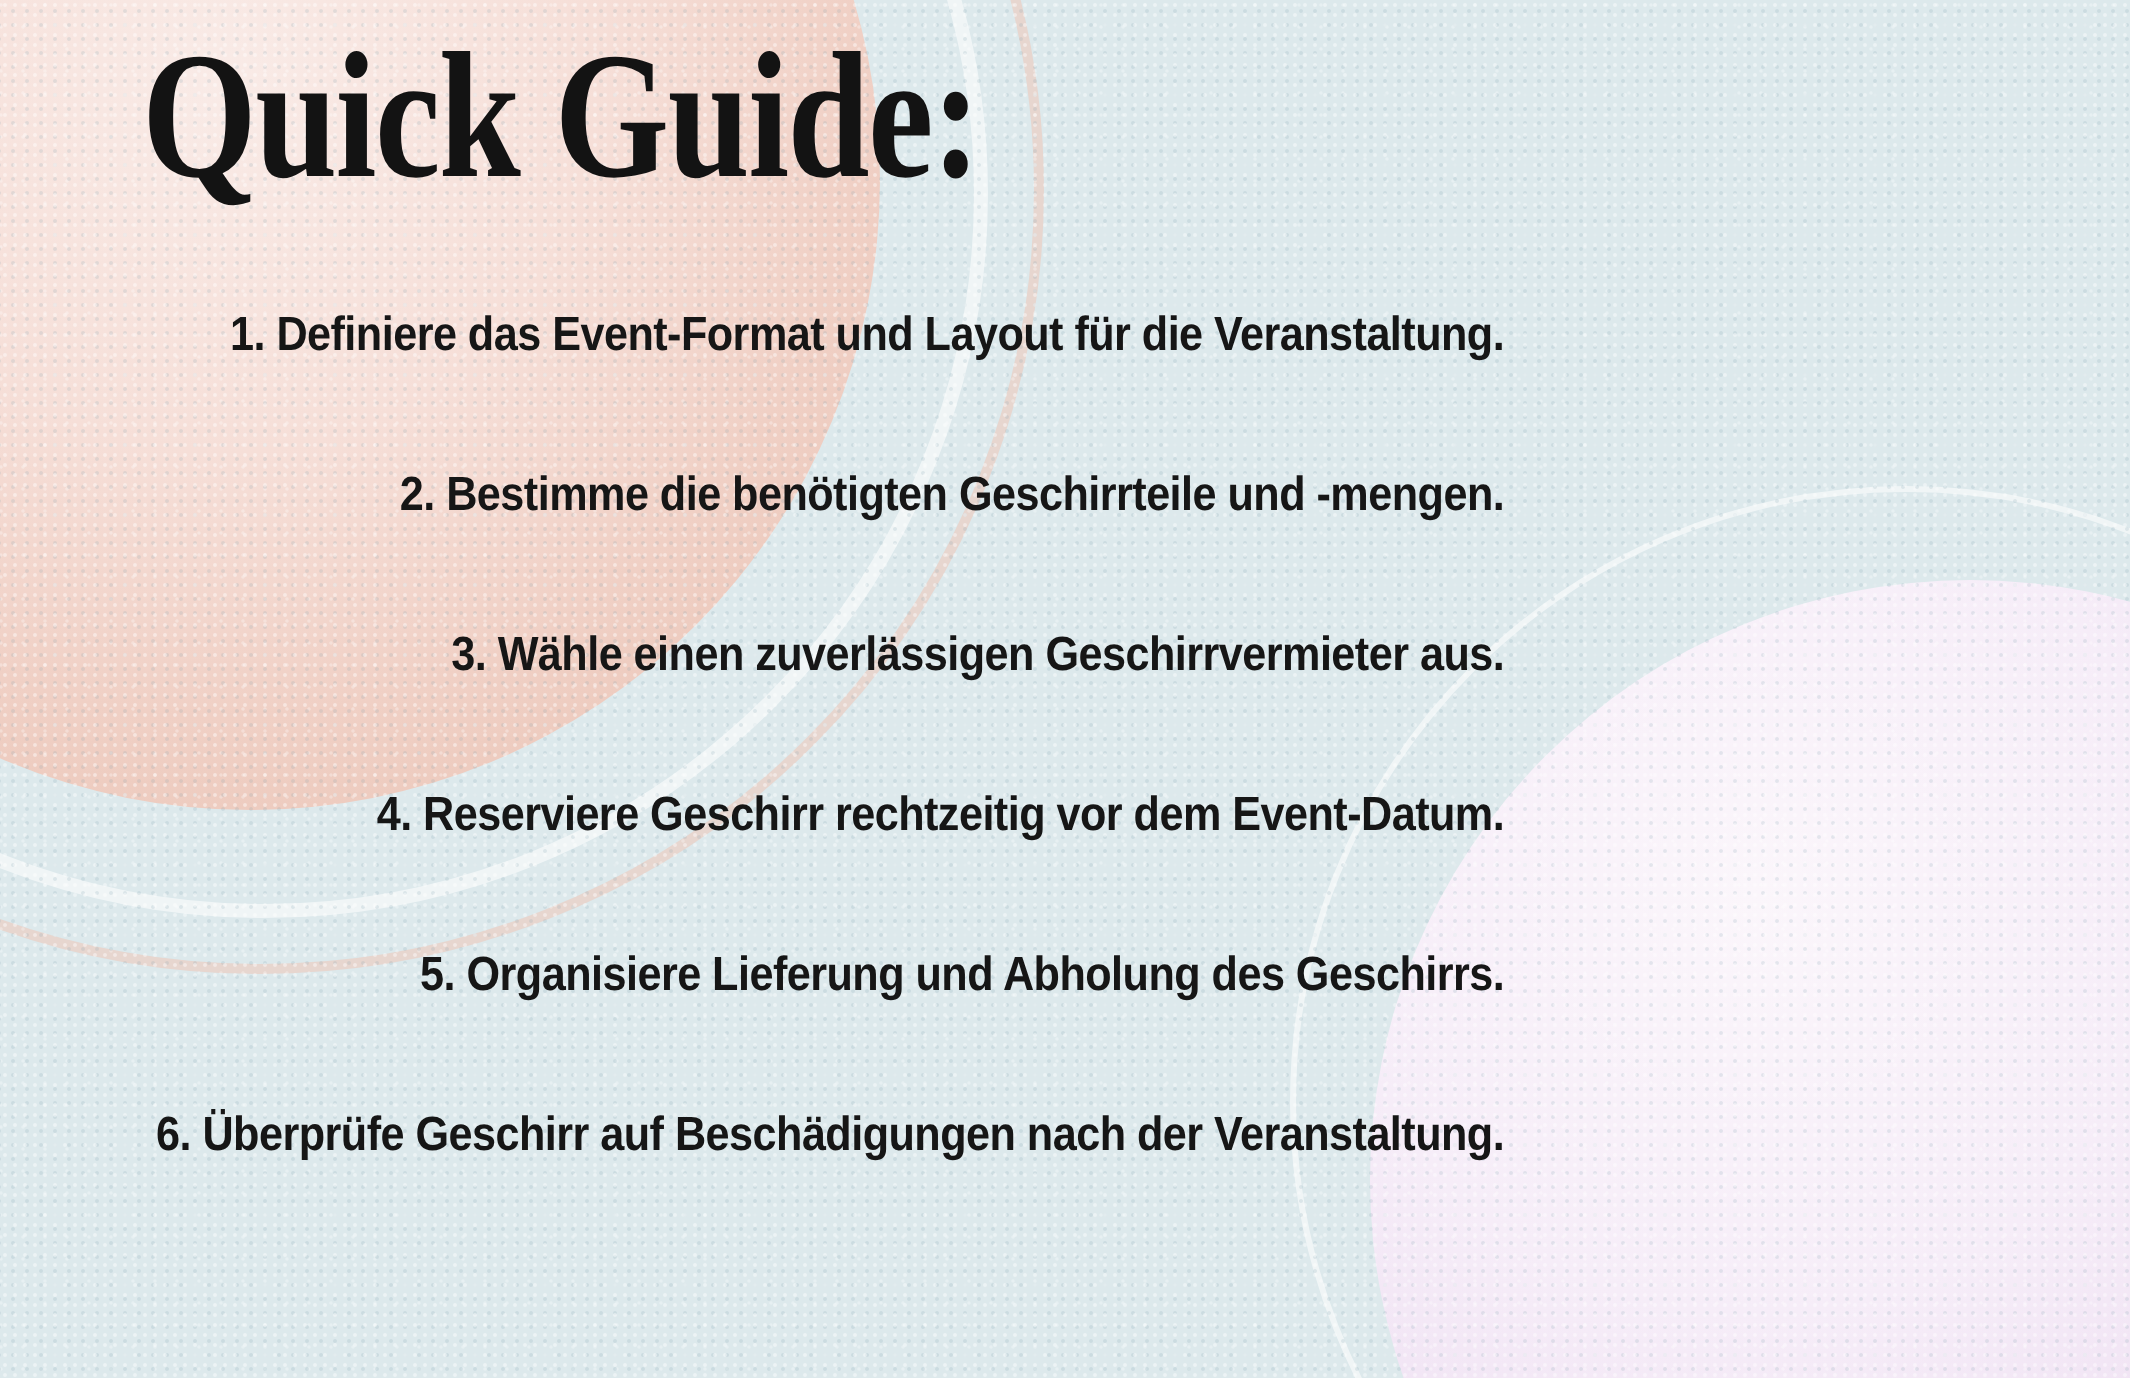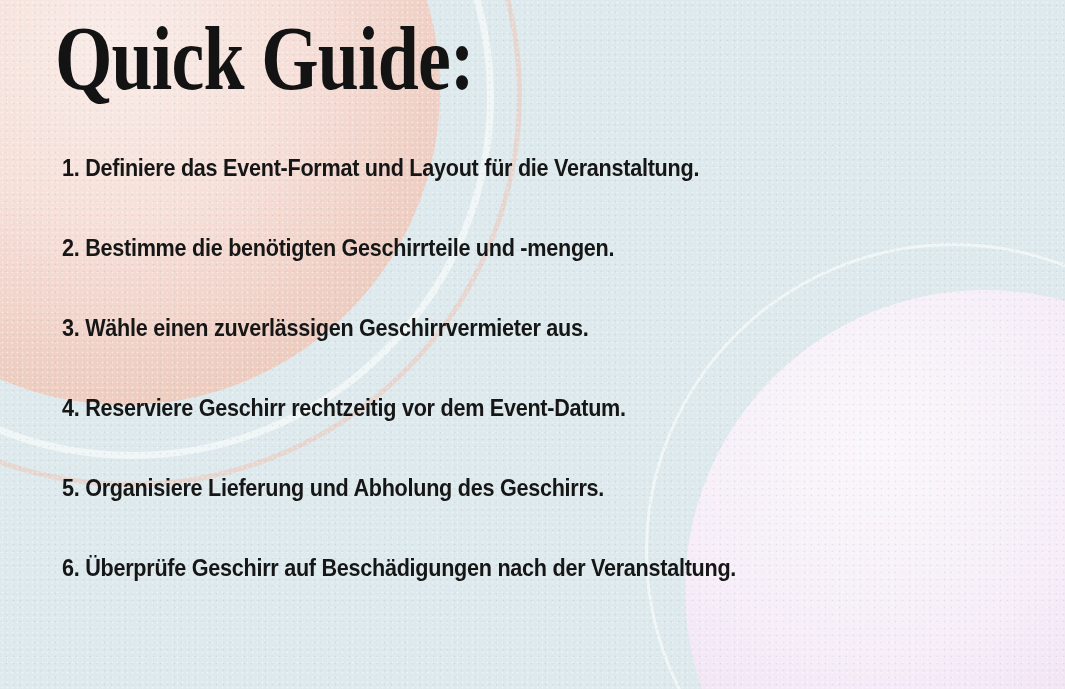--- a/index.html
+++ b/index.html
@@ -107,20 +107,21 @@
       radial-gradient(rgba(255,255,255,0.30) 0.6px, rgba(255,255,255,0) 1.1px);
     background-size: 5px 5px, 7px 7px, 11px 11px;
     background-position: 0 0, 3px 2px, 6px 8px;
   }
 
   
   .content {
     position: absolute;
     inset: 0;
     z-index: 5;
+    margin-left: 16px;
   }
 
   .page-title {
     position: absolute;
     left: 55px;
     top: 14px;
     margin: 0;
     font-family: "Liberation Serif", "DejaVu Serif", serif;
     font-weight: 700;
     font-size: 90px;
@@ -132,20 +133,21 @@
     white-space: nowrap;
   }
 
   .guide-list {
     position: absolute;
     left: 62px;
     top: 156px;
     margin: 0;
     padding: 0;
     list-style: none;
+    text-align: right;
   }
   .guide-step {
     height: 24px;
     margin-bottom: 56px;
     font-weight: 700;
     font-size: 24px;
     line-height: 24px;
     color: #161616;
     letter-spacing: -0.3px;
     transform: scaleX(0.9);

